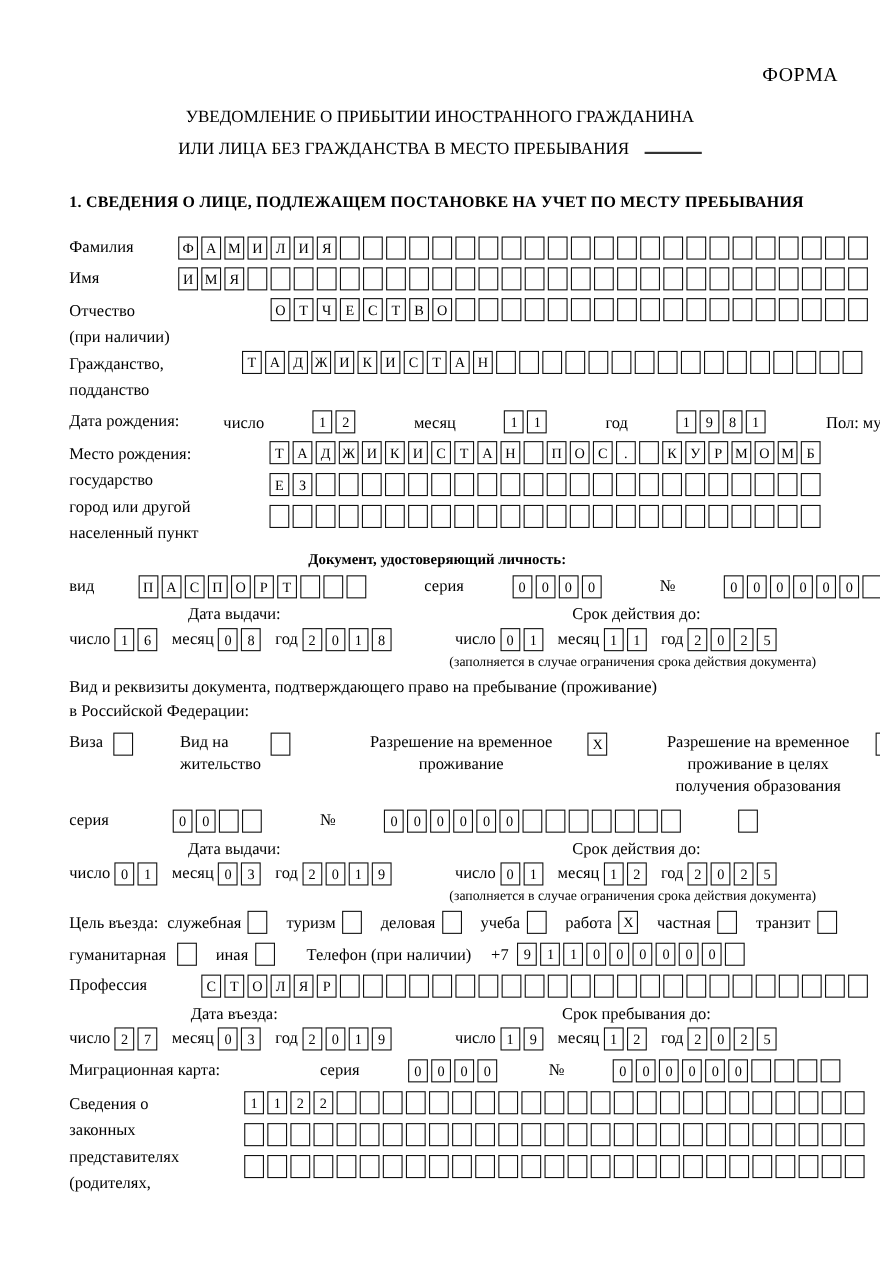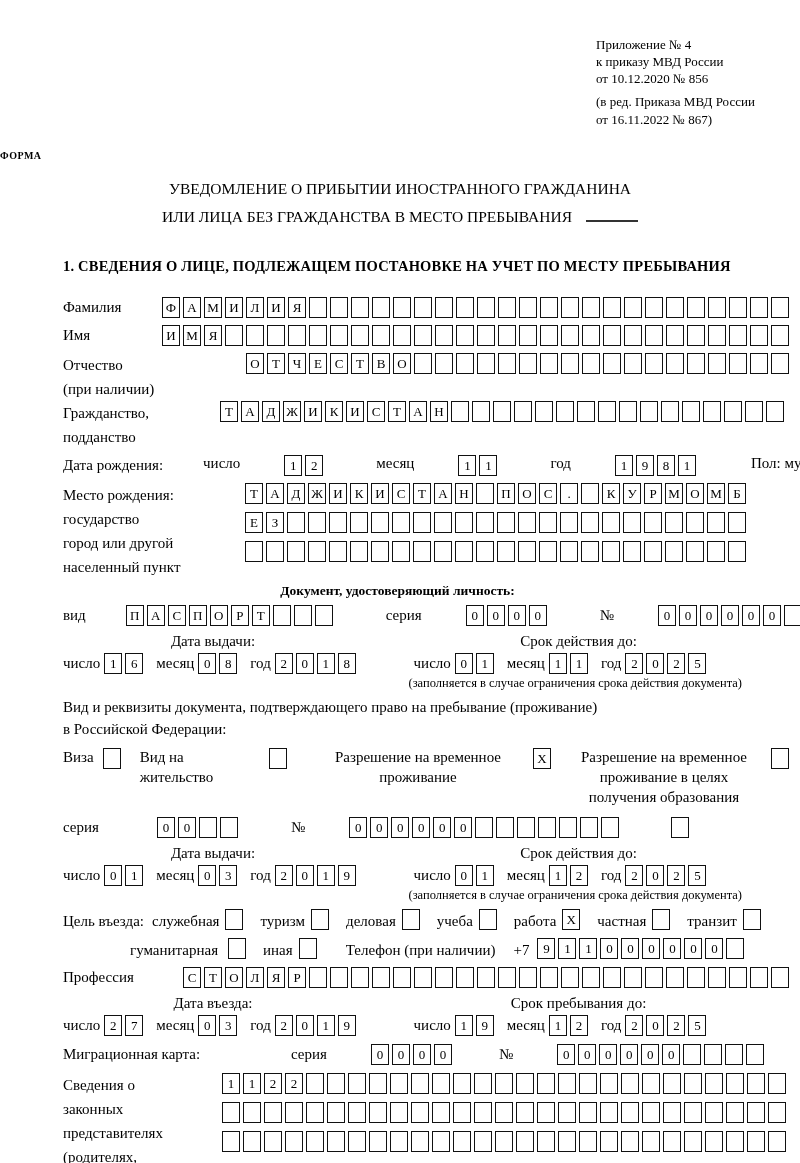--- a/index.html
+++ b/index.html
@@ -5,21 +5,21 @@
   html,body{margin:0;padding:0;background:#ffffff;}
   .page{
     width:800px;height:1163px;background:#fff;color:#000;
     font-family:"Liberation Serif","DejaVu Serif",serif;
     position:relative;overflow:hidden;box-sizing:border-box;
     padding-top:36px;
   }
   
   .hdr-block{margin-left:596px;font-size:13px;line-height:1.32;}
   .hdr-gap{height:6px;}
-  .forma{font-weight:bold;font-size:10px;margin:22px 38px 0 0;letter-spacing:.5px;}
+  .forma{font-weight:normal;font-size:18px;text-align:right;margin:22px 38px 0 0;letter-spacing:.5px;}
   
   .title{ text-align:center;font-weight:normal;font-size:15.5px;line-height:1.85;margin-top:14px;}
   .blank-line{display:inline-block;width:52px;border-bottom:2px solid #333;height:13px;margin-left:14px;}
   .sec1{font-weight:bold;font-size:14.5px;margin:26px 0 0 63px;letter-spacing:.2px;}
   
   .content{padding:22px 8px 0 63px;font-size:15px;}
   .frow{display:flex;align-items:flex-start;margin-bottom:7px;white-space:nowrap;gap:40px;}
   .flabel{display:inline-block;line-height:21px;}
   .flabel2{line-height:24px;}
   .w67{width:67px;}
@@ -43,51 +43,43 @@
   .dhdr{text-align:center;font-size:15px;margin-bottom:3px;}
   .dhdr-l{width:300px;}
   .dhdr-r{width:330px;}
   .dline{display:flex;align-items:center;white-space:nowrap;}
   .dl{margin:0 4px 0 0;}
   .dl-m{margin-left:10px;}
   .note{font-size:12.5px;text-align:right;margin:2px 50px 6px 0;}
   .dochdr{font-weight:bold;font-size:13.5px;text-align:center;margin:4px 60px 6px 0;}
   
   .intro{margin-bottom:6px;line-height:1.45;}
-  .optrow{display:flex;align-items:flex-start;margin:4px 0 10px;}
+  .optrow{display:flex;align-items:flex-start;margin:4px 0 10px;gap:24px;}
   .opt{display:flex;align-items:flex-start;}
   .opt .cells{margin-left:9px;margin-top:1px;}
   .optlabel{line-height:1.35;}
   .optc{text-align:center;}
   .wo205{width:212px;}
   .wo185{width:196px;}
   .ml16{margin-left:16px;}
   .ml22{margin-left:22px;}
   .ml12{margin-left:12px;}
   
   .purp{display:flex;align-items:flex-end;margin-bottom:8px;white-space:nowrap;}
   .purp .pname{margin:0 6px 0 14px;}
   .purp .pfirst{margin-left:8px;}
-  .indent67{margin-left:67px;}
+  .indent67{}
   .phone-lbl{margin-left:26px;}
   .phone-pre{margin:0 8px 0 18px;}
 </style>
 </head>
 <body>
 
 <div class="page">
 
-  <div class="hdr-block">
-    <div class="hdr-line">Приложение № 4</div>
-    <div class="hdr-line">к приказу МВД России</div>
-    <div class="hdr-line">от 10.12.2020 № 856</div>
-    <div class="hdr-gap"></div>
-    <div class="hdr-line">(в ред. Приказа МВД России</div>
-    <div class="hdr-line">от 16.11.2022 № 867)</div>
-  </div>
   <div class="forma">ФОРМА</div>
 
   <div class="title">
     <div>УВЕДОМЛЕНИЕ О ПРИБЫТИИ ИНОСТРАННОГО ГРАЖДАНИНА</div>
     <div><span>ИЛИ ЛИЦА БЕЗ ГРАЖДАНСТВА В МЕСТО ПРЕБЫВАНИЯ</span><span class="blank-line"></span></div>
   </div>
 
   <div class="sec1">1. СВЕДЕНИЯ О ЛИЦЕ, ПОДЛЕЖАЩЕМ ПОСТАНОВКЕ НА УЧЕТ ПО МЕСТУ ПРЕБЫВАНИЯ</div>
 
   <div class="content">
@@ -228,21 +220,21 @@
           <span class="cell"></span>
           <span class="cell"></span>
           <span class="cell"></span>
           <span class="cell"></span>
           <span class="cell"></span>
           <span class="cell"></span>
           <span class="cell"></span>
         </span>
     </div>
 
-    <div class="frow" style="margin-top:6px;align-items:flex-start;">
+    <div class="frow" style="margin-top:6px;align-items:flex-end;">
       <span class="flabel" style="width:112px;">Дата рождения:</span>
       <span class="dl">число</span>
       <span class="cells">
           <span class="cell">1</span>
           <span class="cell">2</span>
         </span>
       <span class="dl dl-m">месяц</span>
       <span class="cells">
           <span class="cell">1</span>
           <span class="cell">1</span>

